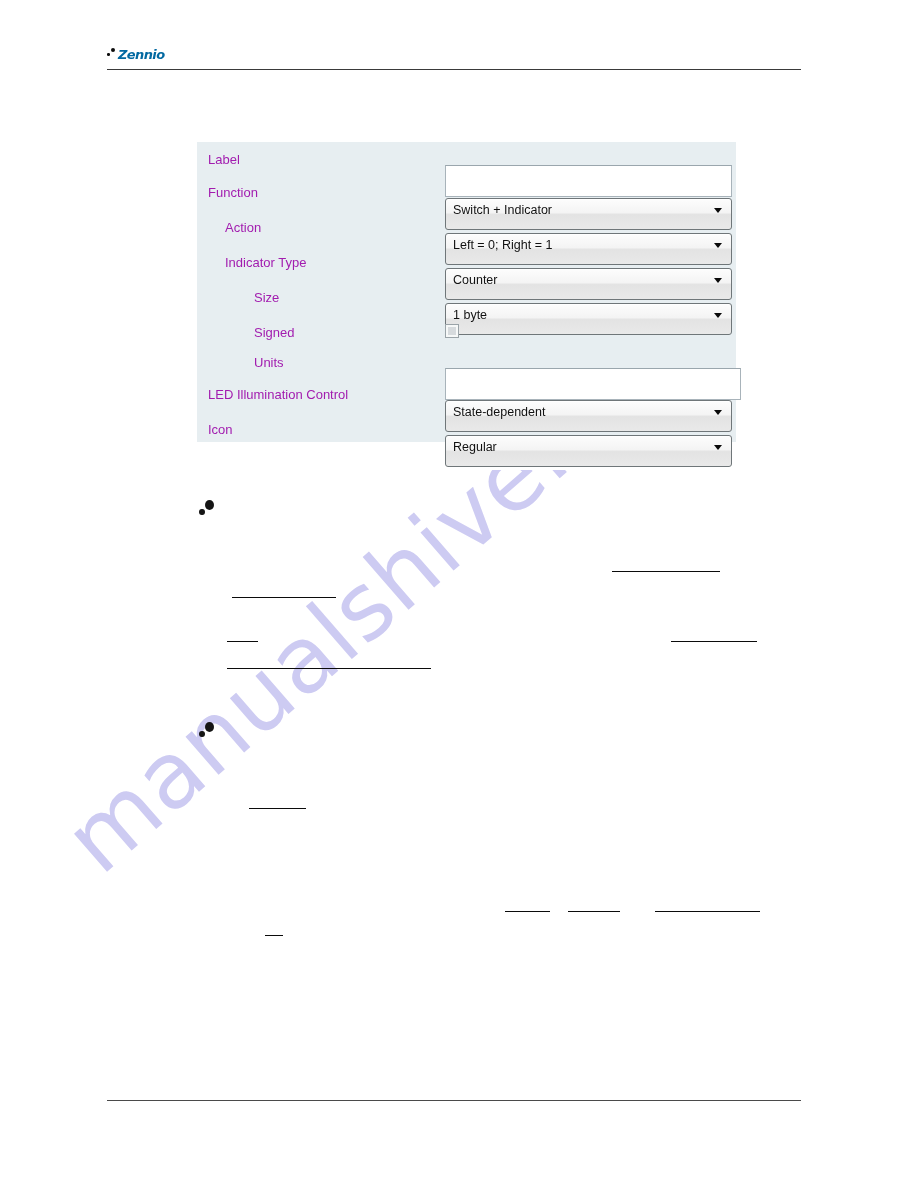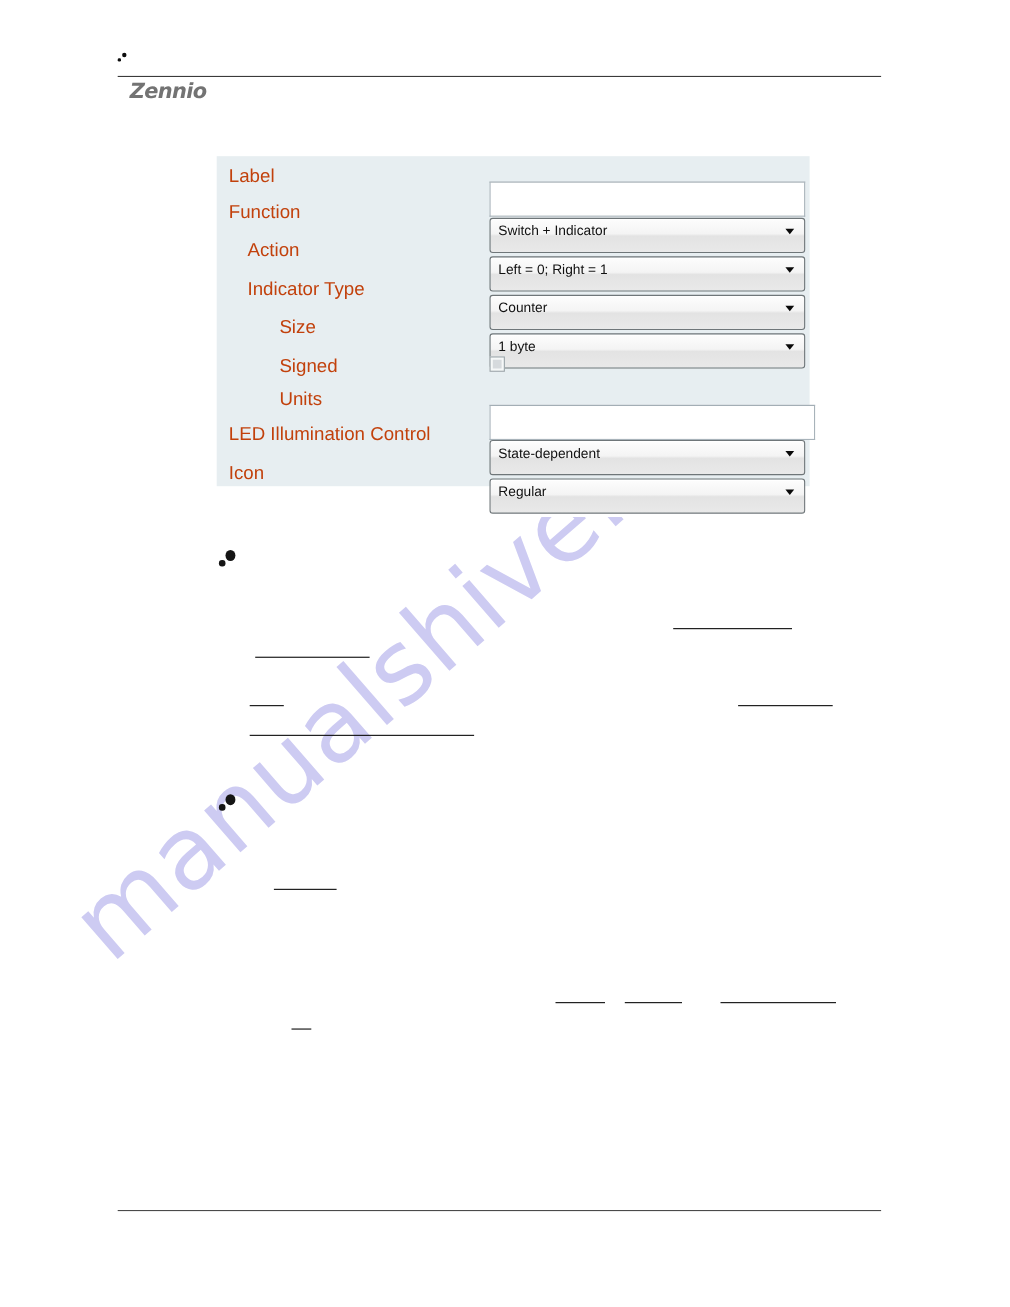--- a/index.html
+++ b/index.html
@@ -28,26 +28,25 @@
     width: 694px;
     height: 26px;
   }
   .logo {
     position: absolute;
     left: 11px;
     top: 0px;
     font-family: "DejaVu Sans", sans-serif;
     font-weight: bold;
     font-style: italic;
-    font-size: 19px;
+    font-size: 13px;
     letter-spacing: -0.6px;
-    color: #737373;
+    color: #0369a1;
     line-height: 22px;
     white-space: nowrap;
-    margin-top: 28px;
   }
   .logo-dots {
     position: absolute;
     left: 0px;
     top: 2px;
     width: 12px;
     height: 14px;
   }
   .logo-dots i {
     position: absolute;
@@ -96,22 +95,22 @@
     position: absolute;
     left: 0;
     width: 100%;
     height: 35px;
   }
   .row-label {
     position: absolute;
     top: 0;
     height: 35px;
     line-height: 35px;
-    font-size: 17px;
-    color: #c2410c;
+    font-size: 13px;
+    color: #a21caf;
     white-space: nowrap;
     font-family: "Liberation Sans", sans-serif;
   }
   .lvl0 { left: 11px; }
   .lvl1 { left: 28px; }
   .lvl2 { left: 45px; margin-left: 12px; }
 
   .field {
     position: absolute;
     left: 248px;

